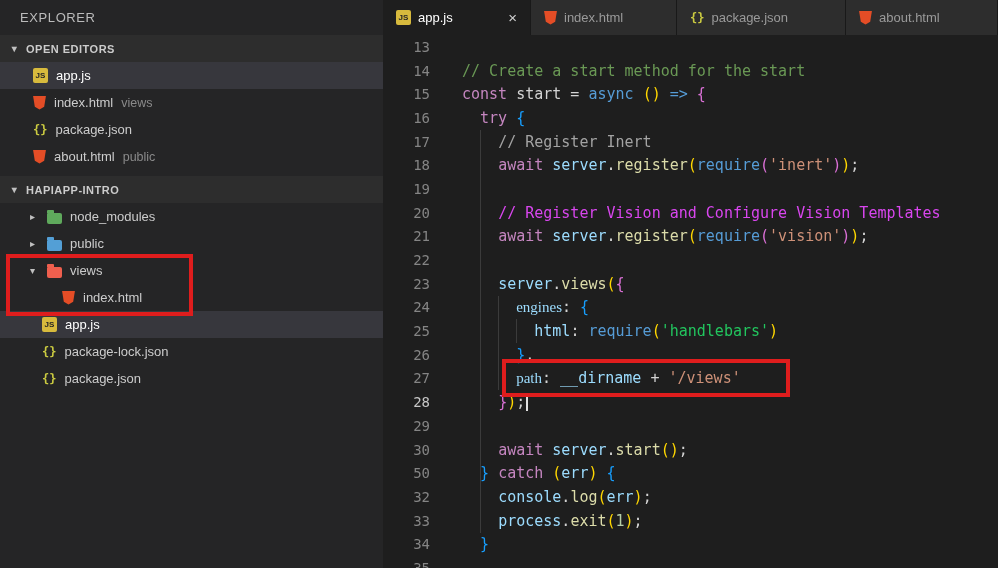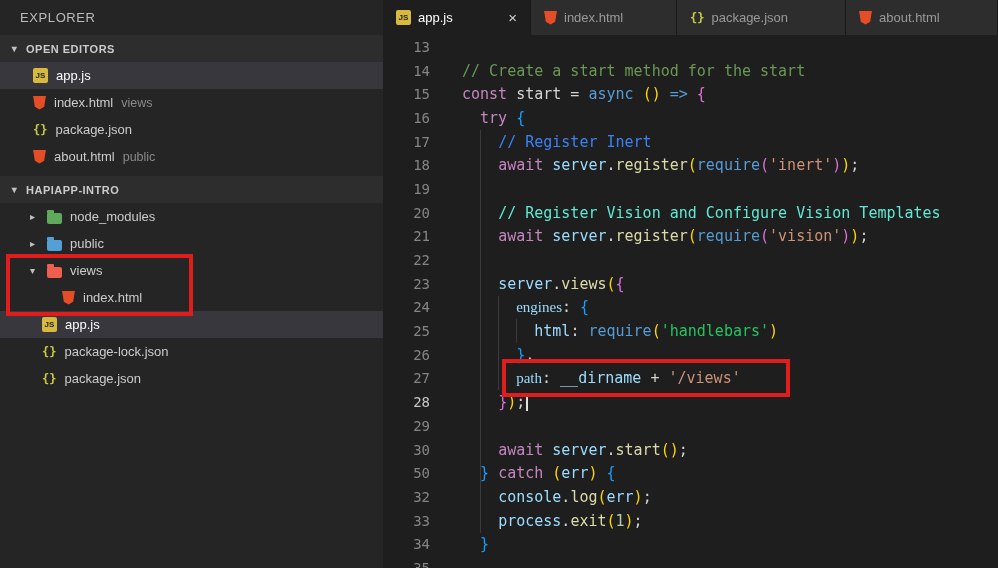--- a/index.html
+++ b/index.html
@@ -178,33 +178,33 @@
         <div class="code-line">
           <span class="ln">15</span>
           <span class="lc"><span style="color: rgb(197, 134, 192);">const </span><span style="color: rgb(212, 212, 212);">start</span><span style="color: rgb(212, 212, 212);"> = </span><span style="color: rgb(86, 156, 214);">async</span><span style="color: rgb(212, 212, 212);"> </span><span style="color: rgb(255, 215, 0);">()</span><span style="color: rgb(212, 212, 212);"> </span><span style="color: rgb(86, 156, 214);">=&gt;</span><span style="color: rgb(212, 212, 212);"> </span><span style="color: rgb(218, 112, 214);">{</span></span>
         </div>
         <div class="code-line">
           <span class="ln">16</span>
           <span class="lc"><span style="color: rgb(212, 212, 212);">  </span><span style="color: rgb(197, 134, 192);">try</span><span style="color: rgb(212, 212, 212);"> </span><span style="color: rgb(23, 159, 255);">{</span></span>
         </div>
         <div class="code-line">
           <span class="ln">17</span>
-          <span class="lc"><span style="color: rgb(212, 212, 212);">    </span><span style="color: #3b82f6;">// Register Inert</span></span>
+          <span class="lc"><span style="color: rgb(212, 212, 212);">    </span><span style="color: #a3a3a3;">// Register Inert</span></span>
         </div>
         <div class="code-line">
           <span class="ln">18</span>
           <span class="lc"><span style="color: rgb(212, 212, 212);">    </span><span style="color: rgb(197, 134, 192);">await</span><span style="color: rgb(212, 212, 212);"> </span><span style="color: rgb(156, 220, 254);">server</span><span style="color: rgb(212, 212, 212);">.</span><span style="color: rgb(220, 220, 170);">register</span><span style="color: rgb(255, 215, 0);">(</span><span style="color: rgb(86, 156, 214);">require</span><span style="color: rgb(218, 112, 214);">(</span><span style="color: rgb(206, 145, 120);">'inert'</span><span style="color: rgb(218, 112, 214);">)</span><span style="color: rgb(255, 215, 0);">)</span><span style="color: rgb(212, 212, 212);">;</span></span>
         </div>
         <div class="code-line">
           <span class="ln">19</span>
           <span class="lc"></span>
         </div>
         <div class="code-line">
           <span class="ln">20</span>
-          <span class="lc"><span style="color: rgb(212, 212, 212);">    </span><span style="color: #5eead4;">// Register Vision and Configure Vision Templates</span></span>
+          <span class="lc"><span style="color: rgb(212, 212, 212);">    </span><span style="color: #d946ef;">// Register Vision and Configure Vision Templates</span></span>
         </div>
         <div class="code-line">
           <span class="ln">21</span>
           <span class="lc"><span style="color: rgb(212, 212, 212);">    </span><span style="color: rgb(197, 134, 192);">await</span><span style="color: rgb(212, 212, 212);"> </span><span style="color: rgb(156, 220, 254);">server</span><span style="color: rgb(212, 212, 212);">.</span><span style="color: rgb(220, 220, 170);">register</span><span style="color: rgb(255, 215, 0);">(</span><span style="color: rgb(86, 156, 214);">require</span><span style="color: rgb(218, 112, 214);">(</span><span style="color: rgb(206, 145, 120);">'vision'</span><span style="color: rgb(218, 112, 214);">)</span><span style="color: rgb(255, 215, 0);">)</span><span style="color: rgb(212, 212, 212);">;</span></span>
         </div>
         <div class="code-line">
           <span class="ln">22</span>
           <span class="lc"></span>
         </div>
         <div class="code-line">

